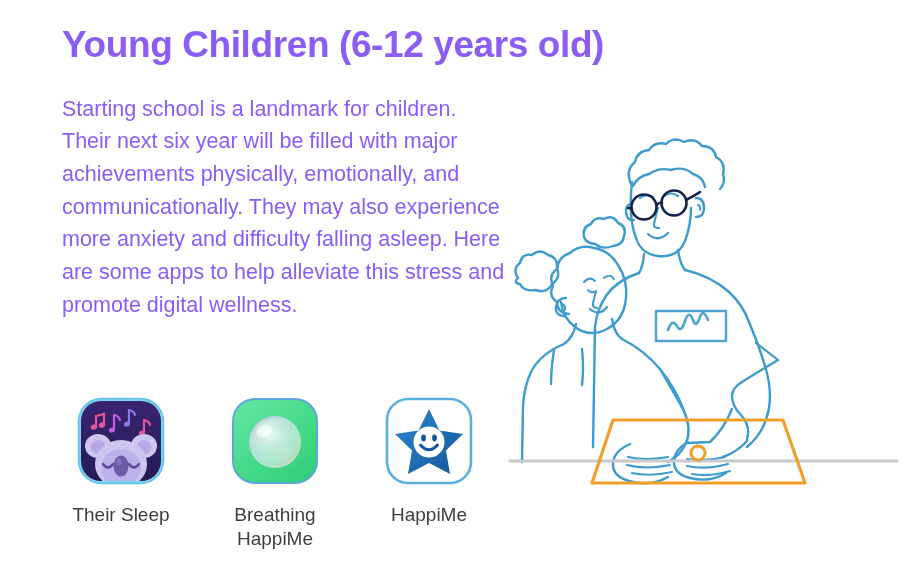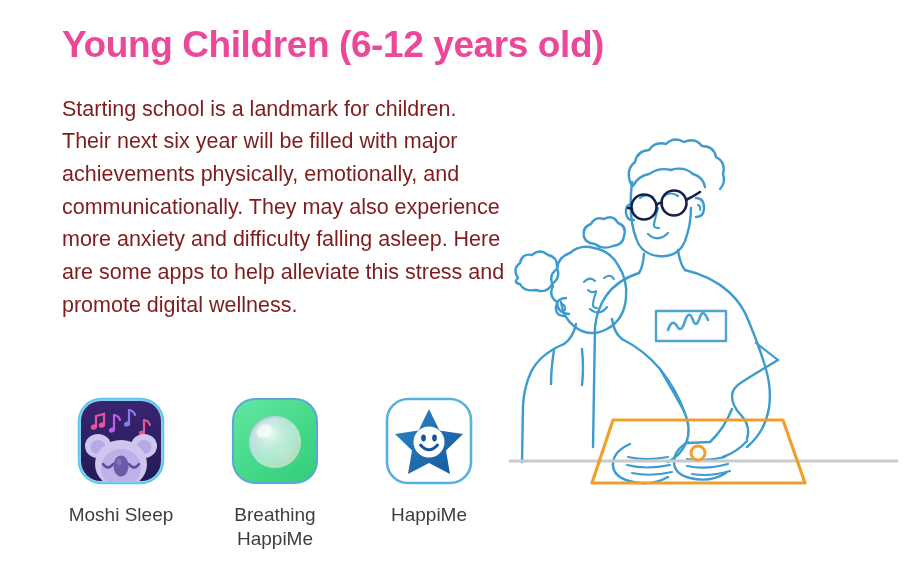--- a/index.html
+++ b/index.html
@@ -21,32 +21,32 @@
   
   #left-col {
     position: absolute;
     left: 62px;
     top: 24px;
     width: 450px;
   }
   #page-title {
     font-size: 37px;
     font-weight: bold;
-    color: #ec4899;
+    color: #8b5cf6;
     letter-spacing: -0.4px;
     line-height: 1.15;
     white-space: nowrap;
     margin: 0;
   }
   #body-copy {
     margin: 0;
     margin-top: 26px;
     font-size: 21.5px;
     line-height: 1.52;
-    color: #7f1d1d;
+    color: #8b5cf6;
     width: 445px;
   }
 
   
   #apps-row {
     position: absolute;
     left: 62px;
     top: 396px;
     width: 450px;
     display: flex;
@@ -143,21 +143,21 @@
             <ellipse cx="45" cy="72" rx="20" ry="19" fill="#BCB1E8"></ellipse>
 
             <path d="M27 68 q5 7 10 0" fill="none" stroke="#5B4A9E" stroke-width="2.4" stroke-linecap="round"></path>
             <path d="M53 68 q5 7 10 0" fill="none" stroke="#5B4A9E" stroke-width="2.4" stroke-linecap="round"></path>
 
             <ellipse cx="45" cy="70" rx="7.5" ry="10.5" fill="#6B5BA8"></ellipse>
             <ellipse cx="43" cy="66" rx="2.6" ry="3.4" fill="#8878BE" opacity="0.75"></ellipse>
           </g>
         </svg>
       </span>
-      <span class="app-label">Moshi Sleep</span>
+      <span class="app-label">Their Sleep</span>
     </div>
 
     <div class="app-cell">
       <span class="app-icon-wrap">
         <svg viewBox="0 0 90 90" width="90" height="90" xmlns="http://www.w3.org/2000/svg">
           <defs>
             <linearGradient id="bbBg" x1="0.1" y1="0" x2="0.9" y2="1">
               <stop offset="0%" stop-color="#62E6A0"></stop>
               <stop offset="55%" stop-color="#45D98A"></stop>
               <stop offset="100%" stop-color="#33CE7A"></stop>

